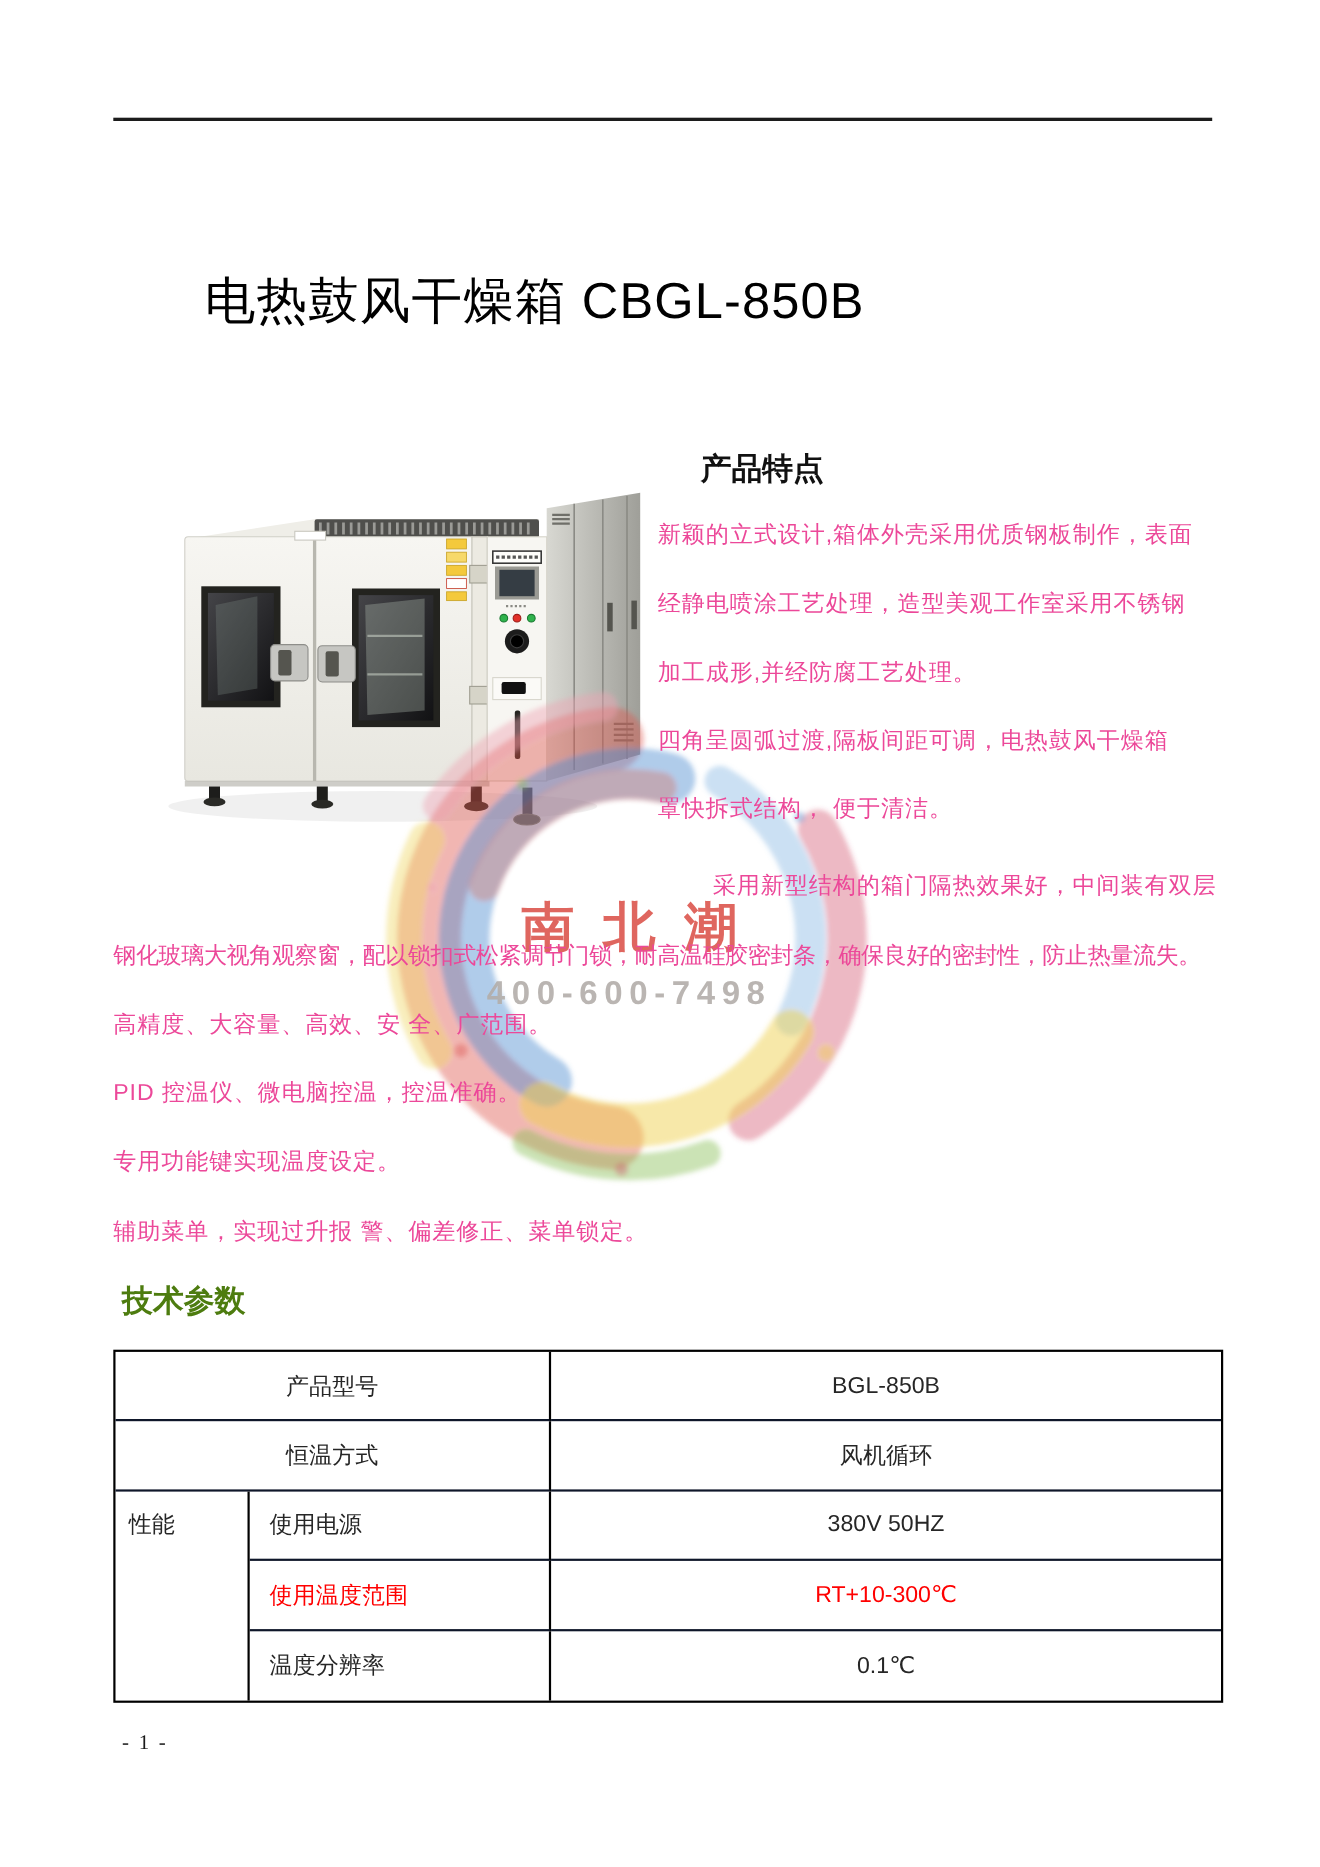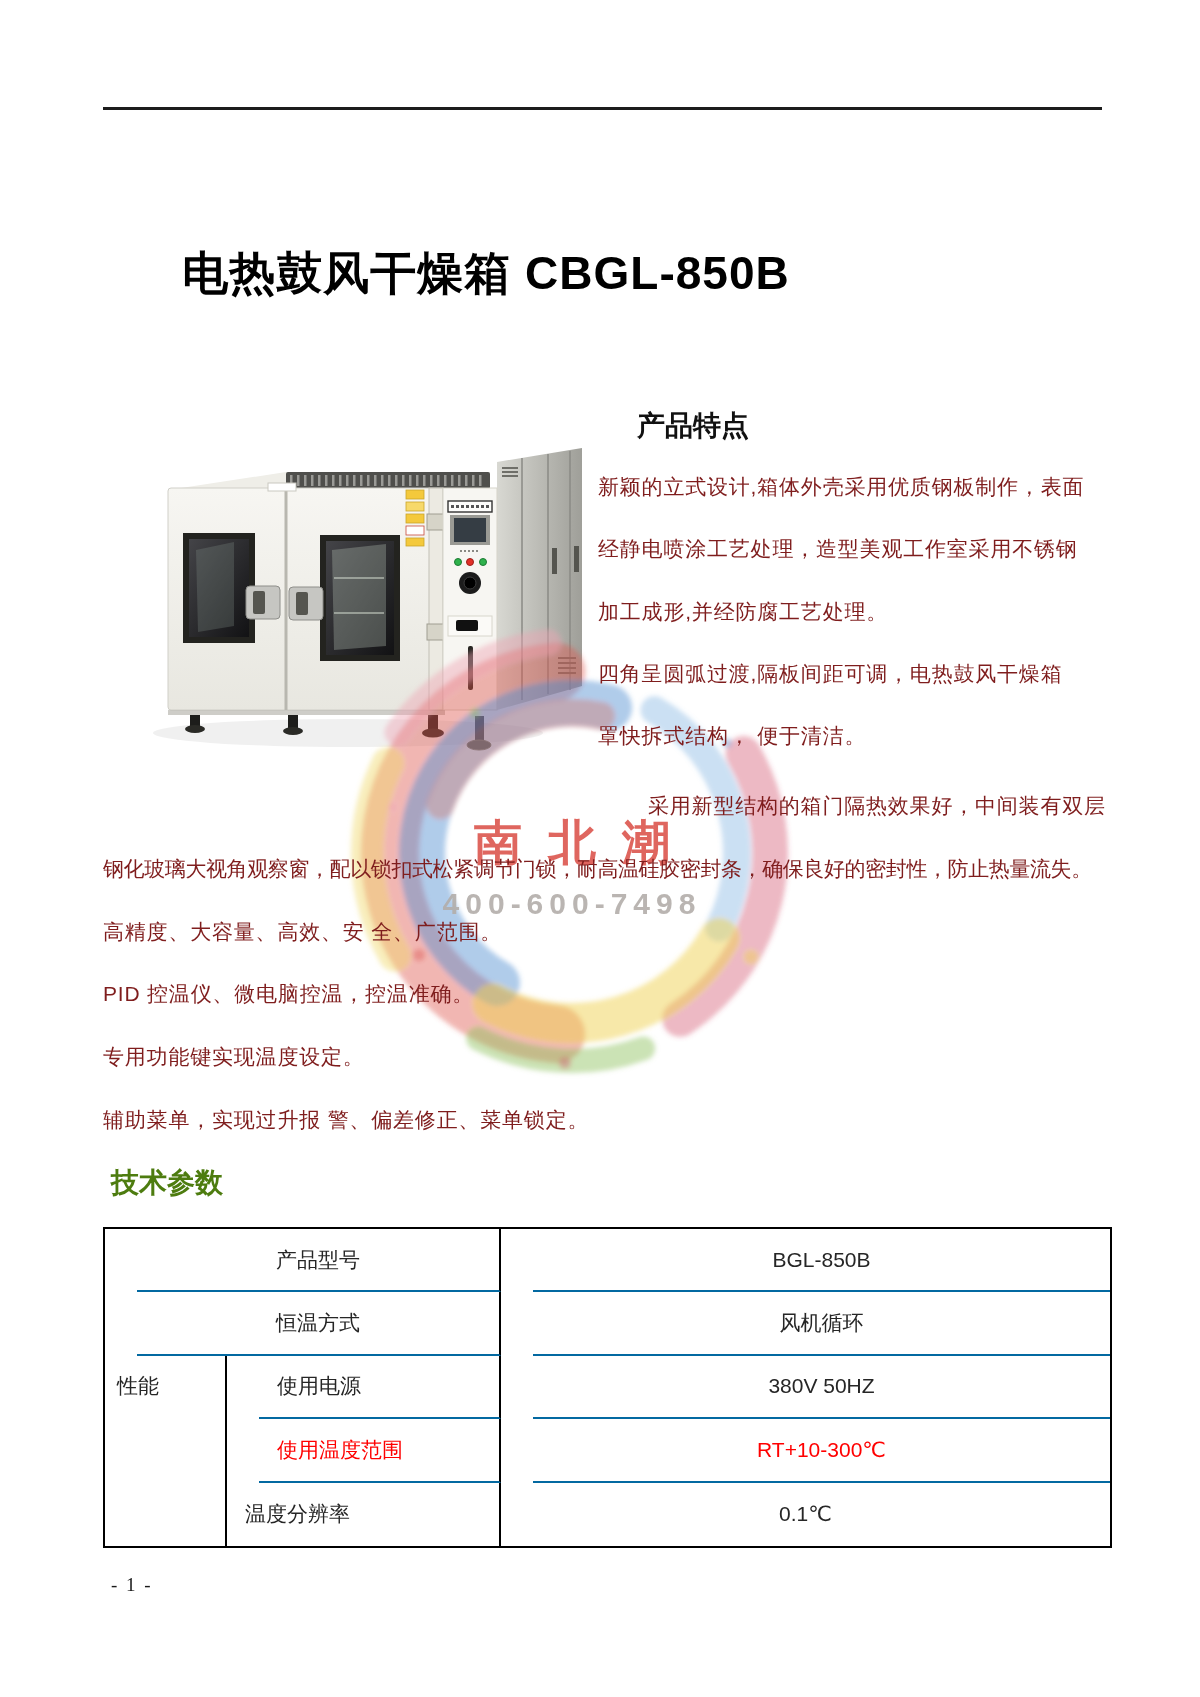--- a/index.html
+++ b/index.html
@@ -3,25 +3,25 @@
 <meta charset="utf-8">
 <style>
   html,body{margin:0;padding:0;background:#888;}
   .page{
     position:relative;width:1200px;height:1697px;margin:0 auto;background:#ffffff;
     font-family:"Liberation Sans","DejaVu Sans",sans-serif;color:#262626;overflow:hidden;
   }
   .rule{position:absolute;left:103px;top:107px;width:999px;height:3px;background:#1c1c1c;}
   .title{
     position:absolute;left:0;top:243px;width:972px;margin:0;text-align:center;
-    font-size:46px;font-weight:bold;color:#000;letter-spacing:1px;
+    font-size:46px;font-weight:normal;color:#000;letter-spacing:1px;
   }
   .h-feat{position:absolute;left:637px;top:407px;margin:0;font-size:28px;font-weight:bold;color:#111;z-index:3;}
   .h-spec{position:absolute;left:111px;top:1164px;margin:0;font-size:28px;font-weight:bold;color:#4d7c0f;z-index:3;}
-  .bl{position:absolute;font-size:21px;line-height:30px;letter-spacing:0.8px;color:#7f1d1d;white-space:nowrap;z-index:3;}
+  .bl{position:absolute;font-size:21px;line-height:30px;letter-spacing:0.8px;color:#ec4899;white-space:nowrap;z-index:3;}
   .bl.tight{letter-spacing:-0.4px;}
   .photo{position:absolute;left:138px;top:428px;z-index:1;}
   .watermark{position:absolute;left:327px;top:625px;width:490px;height:470px;z-index:2;pointer-events:none;}
   .watermark svg{position:absolute;left:0;top:0;}
   .wm-brand{
     position:absolute;left:0;top:186px;width:100%;text-align:center;
     font-family:Liberation Mono, monospace;font-weight:bold;
     font-size:48px;color:#d9453c;opacity:.82;letter-spacing:26px;text-indent:26px;
   }
   .wm-domain{
@@ -31,21 +31,21 @@
   .wm-phone{
     position:absolute;left:0;top:262px;width:100%;text-align:center;font-weight:bold;
     font-size:30px;color:#b3aeaa;opacity:.9;letter-spacing:6px;
   }
   .spec-table{
     position:absolute;left:103px;top:1227px;width:1009px;height:321px;z-index:3;
     display:grid;grid-template-columns:122px 274px 1fr;grid-template-rows:repeat(5,1fr);
     border:2px solid #000;background:#fff;box-sizing:border-box;font-size:21px;
   }
   .cell{display:flex;align-items:center;box-sizing:border-box;}
-  .bb{border-bottom:2px solid #0369a1;margin-left:32px;}
+  .bb{border-bottom:2px solid #0f172a;}
   .br{border-right:2px solid #000;}
   .span2{grid-column:1 / 3;justify-content:center;}
   .valcell{justify-content:center;}
   .perf{grid-column:1;grid-row:3 / 6;align-items:flex-start;padding:16px 0 0 12px;}
   .sublabel{padding-left:18px;}
   .red{color:#ff0000;}
   .footer{
     position:absolute;left:111px;top:1574px;font-family:"Liberation Serif","DejaVu Serif",serif;
     font-size:19px;color:#1a1a1a;letter-spacing:2px;
   }

